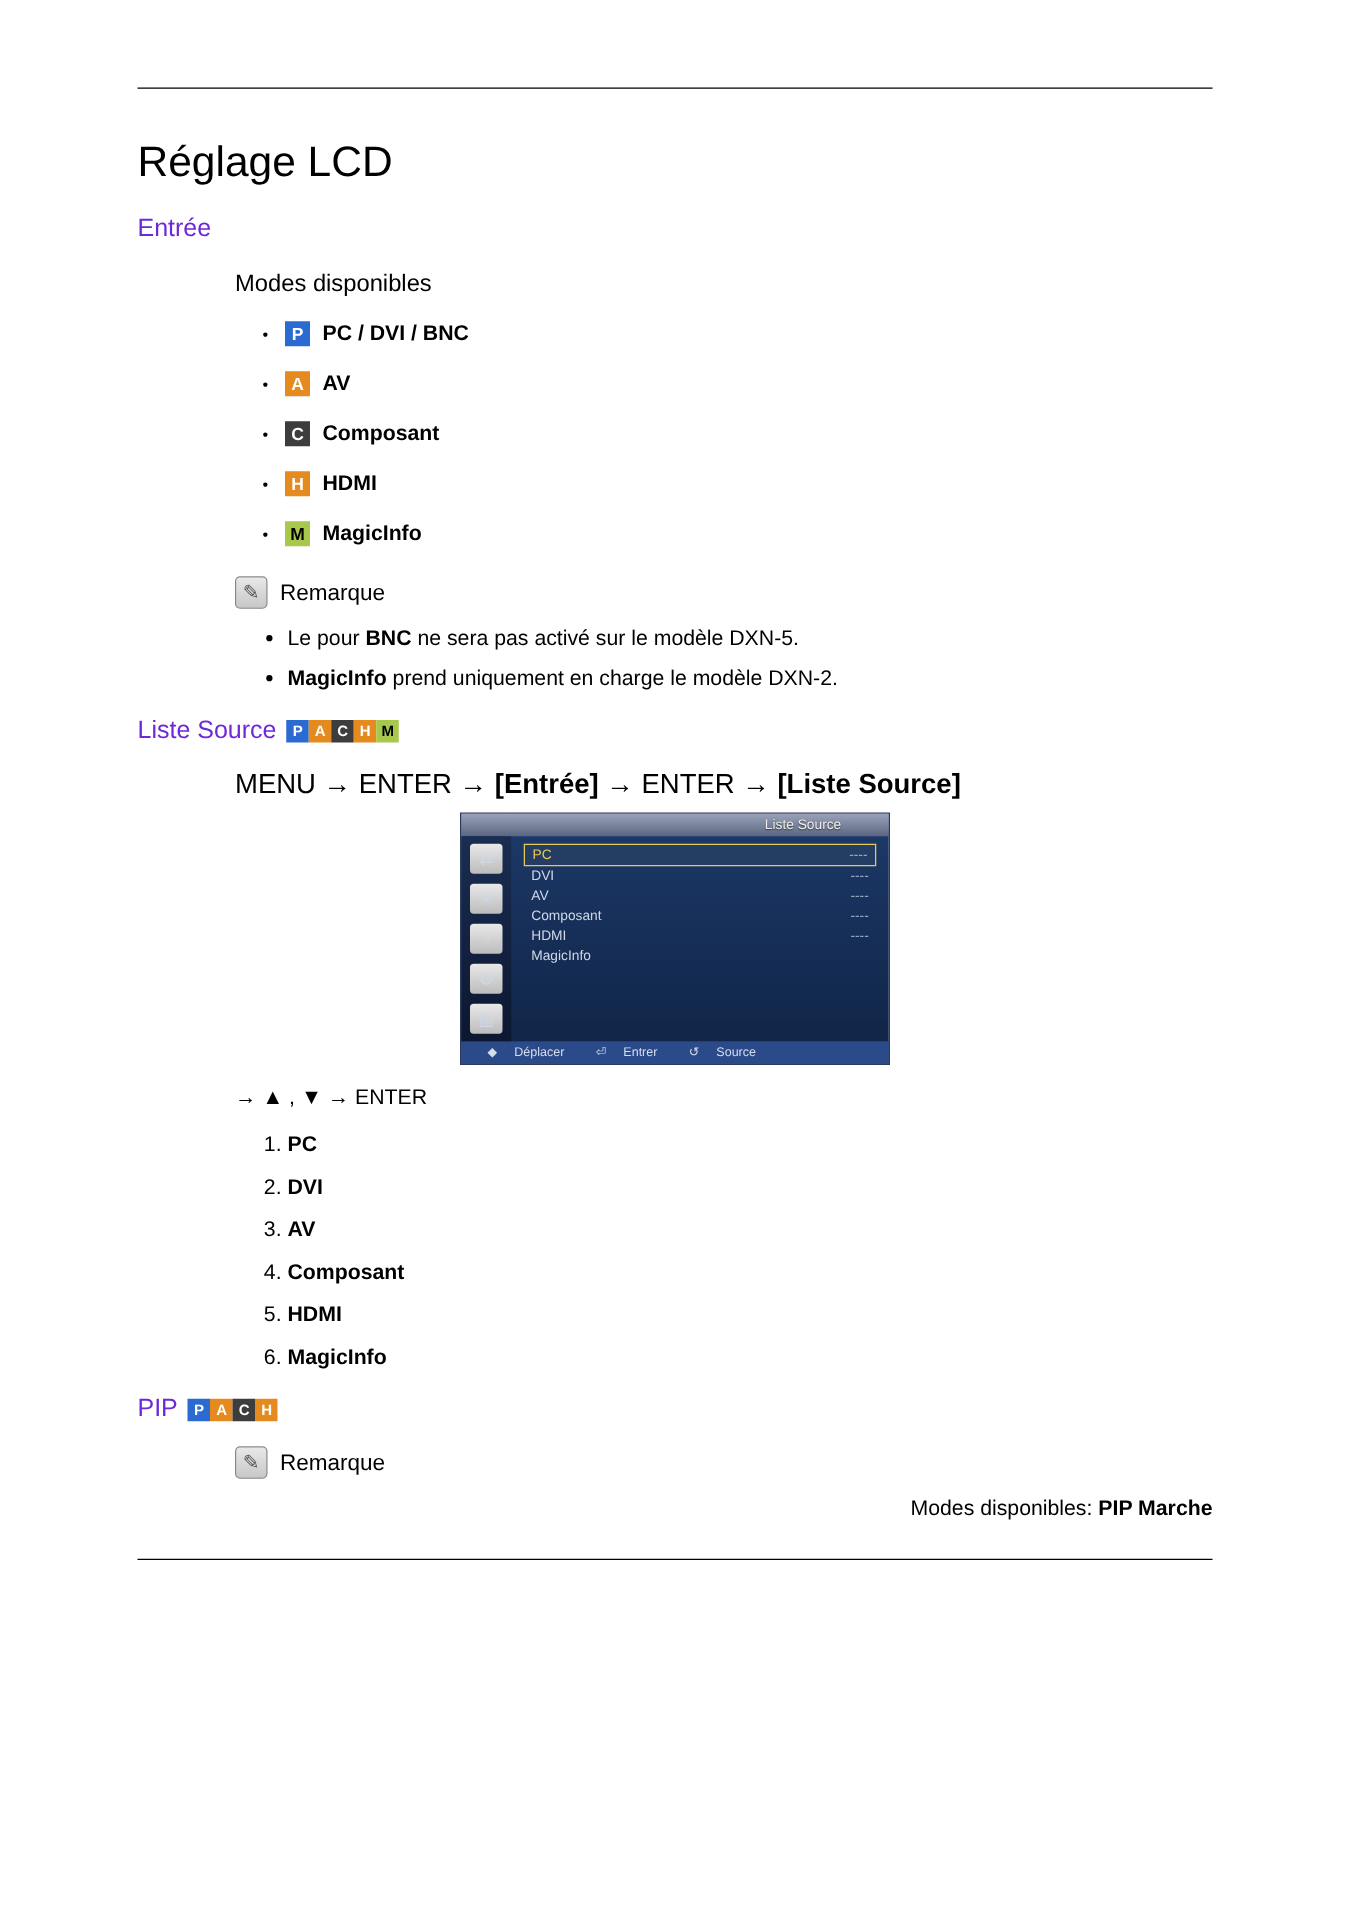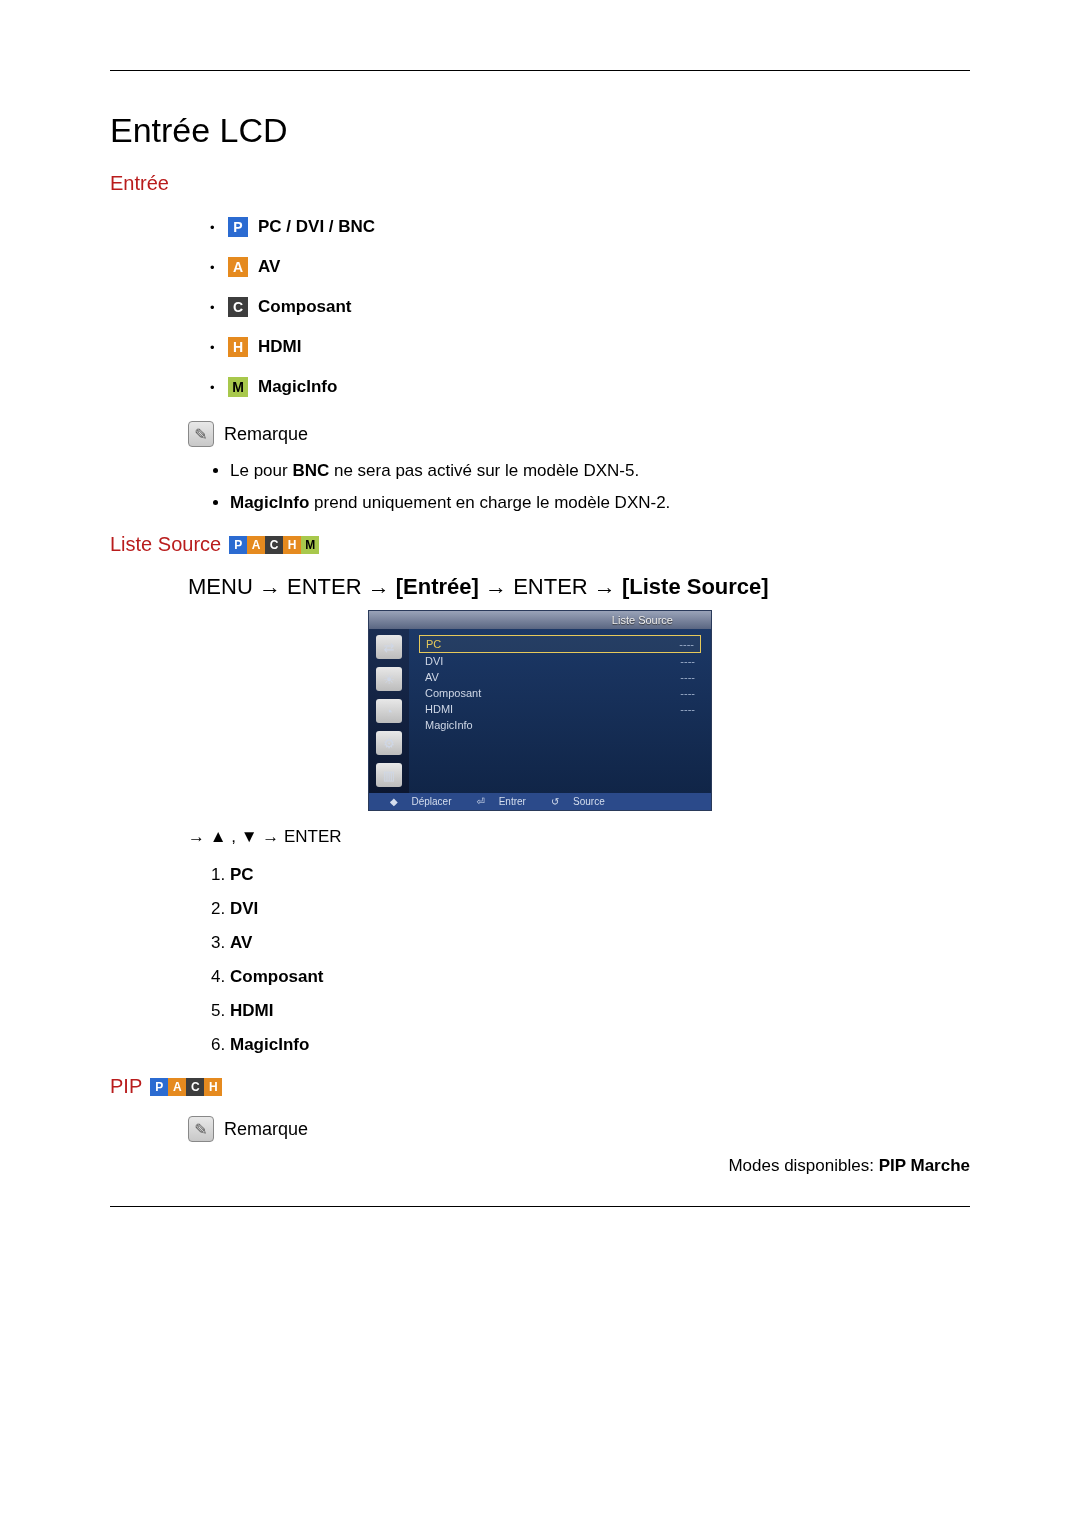--- a/index.html
+++ b/index.html
@@ -22,21 +22,21 @@
   .hr-bottom { margin-top: 30px; }
   h1 {
     font-size: 34px;
     font-weight: normal;
     color: #000;
     margin-bottom: 22px;
   }
   h2 {
     font-size: 20px;
     font-weight: normal;
-    color: #b91c1c;
+    color: #6d28d9;
     margin-bottom: 22px;
   }
   h3 {
     font-size: 19px;
     font-weight: normal;
     color: #000;
     margin-left: 78px;
     margin-bottom: 18px;
   }
   .modes-list {
@@ -146,24 +146,25 @@
   .num-list li { font-size:17px;font-weight:bold;margin-bottom:14px; }
   .num-list li::marker { font-weight:normal; }
   .pip-modes { font-size:17px;margin-left:78px;text-align:right; }
 </style>
 </head>
 <body>
 
 <div class="page">
   <hr class="hr-top">
 
-  <h1>Entrée LCD</h1>
+  <h1>Réglage LCD</h1>
 
   <h2>Entrée</h2>
 
+  <h3>Modes disponibles</h3>
 
   <ul class="modes-list">
     <li>
       <span class="bullet">•</span>
       <span class="icon-badge badge-p">P</span>
       <span>PC / DVI / BNC</span>
     </li>
     <li>
       <span class="bullet">•</span>
       <span class="icon-badge badge-a">A</span>

